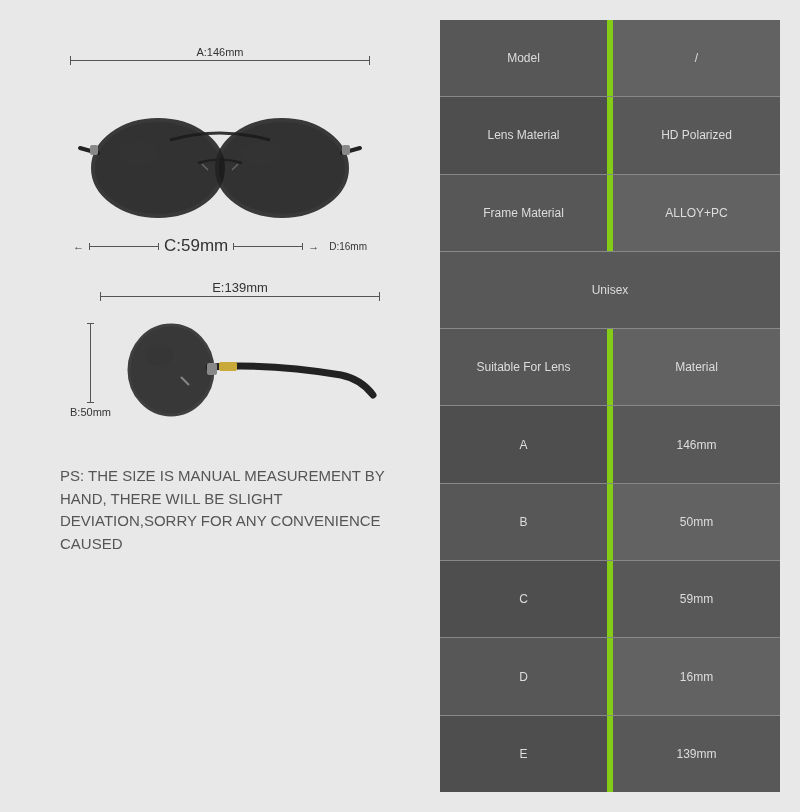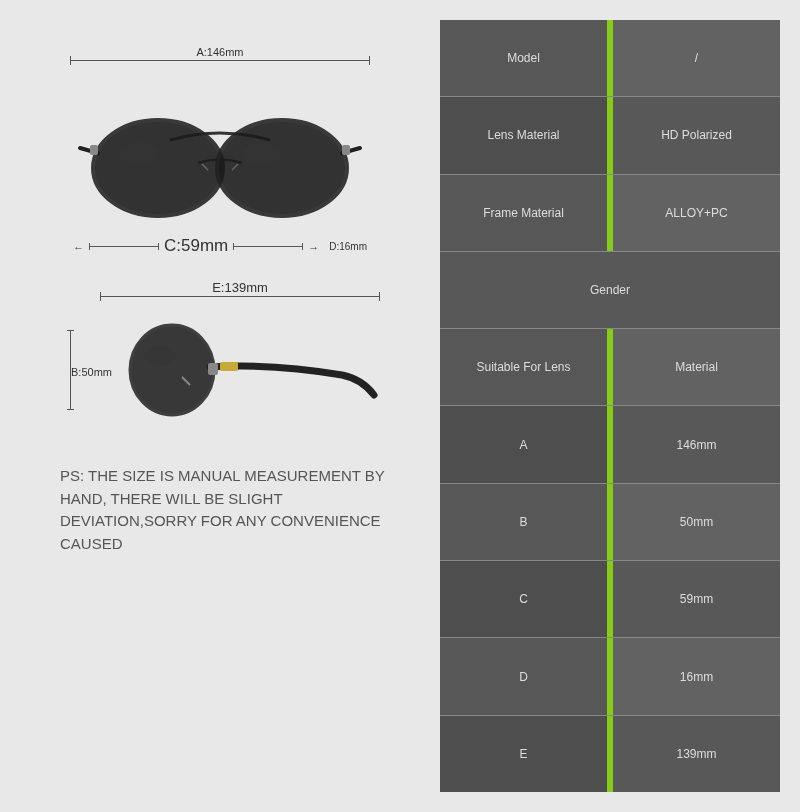--- a/index.html
+++ b/index.html
@@ -315,21 +315,21 @@
       <div style="position:relative; width:290px; margin-bottom:8px; margin-left:30px;">
         <div style="position:relative; text-align:center;">
           <div class="side-e-line" style="margin-left:0;">
             <span class="e-label">E:139mm</span>
           </div>
         </div>
       </div>
 
       <div class="side-content">
 
-        <div style="display:flex; flex-direction:row; align-items:center; margin-right:5px;">
+        <div style="display:flex; flex-direction:column; align-items:center; margin-right:5px;">
           <div class="v-line"></div>
           <span style="font-size:11px; color:#333; margin-top:3px;">B:50mm</span>
         </div>
 
         <div class="glasses-side-svg-container">
           <svg viewBox="0 0 260 130" width="260" height="130">
 
             <ellipse cx="50" cy="65" rx="42" ry="45" stroke="#222" stroke-width="3" fill="#1a1a1a" opacity="0.85"></ellipse>
 
             <ellipse cx="38" cy="50" rx="14" ry="10" fill="#333" opacity="0.5"></ellipse>
@@ -356,21 +356,21 @@
       </div>
       <div class="spec-row">
         <div class="spec-label">Lens Material</div>
         <div class="spec-value">HD Polarized</div>
       </div>
       <div class="spec-row">
         <div class="spec-label">Frame Material</div>
         <div class="spec-value">ALLOY+PC</div>
       </div>
       <div class="spec-row">
-        <div class="spec-value">Gender</div>
+        <div class="spec-value">Unisex</div>
       </div>
       <div class="spec-row">
         <div class="spec-label">Suitable For Lens</div>
         <div class="spec-value">Material</div>
       </div>
       <div class="spec-row">
         <div class="spec-label">A</div>
         <div class="spec-value">146mm</div>
       </div>
       <div class="spec-row">

